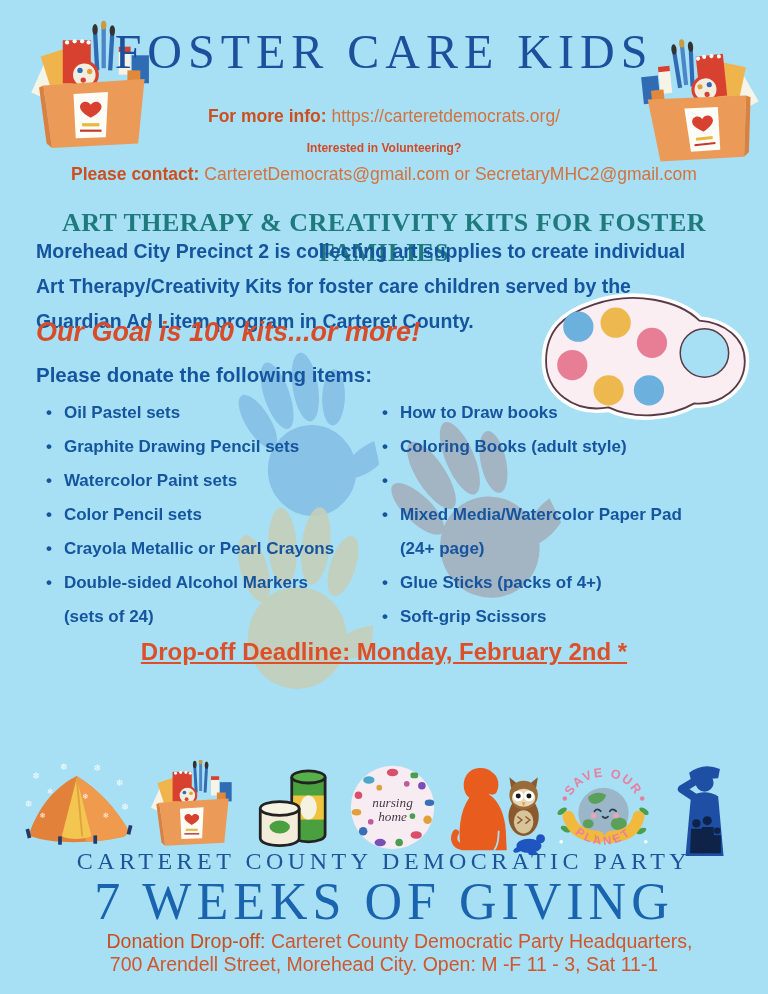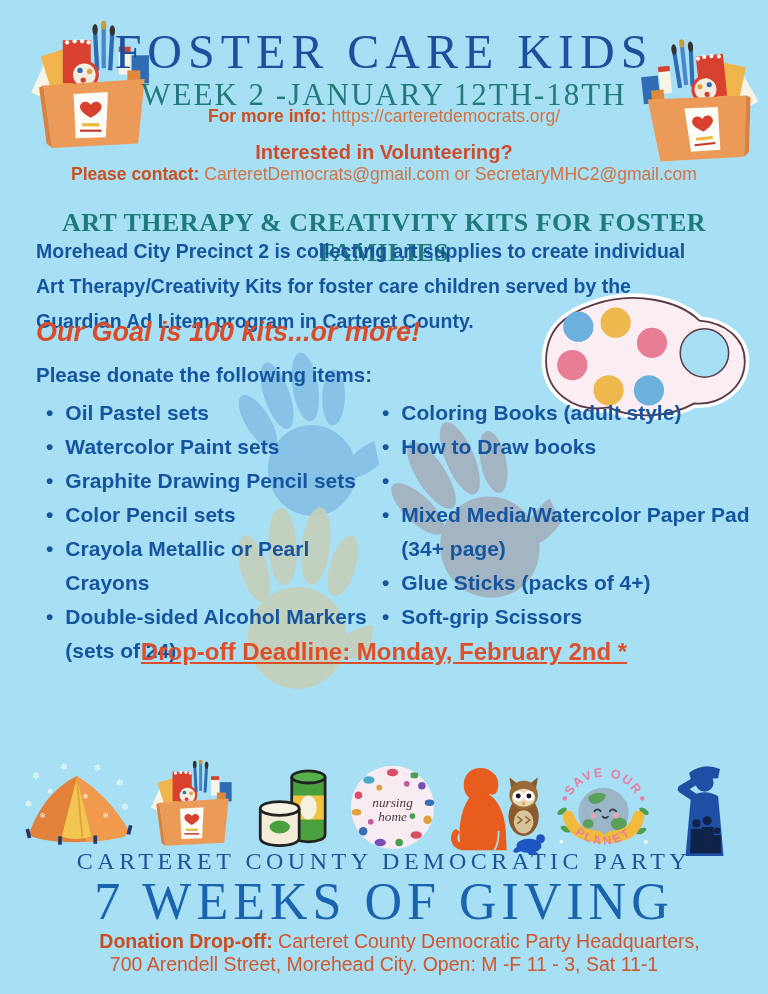--- a/index.html
+++ b/index.html
@@ -8,49 +8,49 @@
   .abs{position:absolute;}
   .ctr{left:0;right:0;text-align:center;}
   
   .title{top:24px;font-family:"Liberation Serif",serif;font-size:48px;letter-spacing:6px;
          color:#1c4f9c;z-index:2;}
   .subtitle{top:77px;font-family:"Liberation Serif",serif;font-size:31px;letter-spacing:2px;
             color:#23797b;z-index:2;}
   .infoline{top:106px;font-size:17.5px;font-weight:bold;color:#d3713f;z-index:2;}
   .infoline .lbl{color:#cc4f1f;}
   .infoline .val{font-weight:normal;}
-  .volunteer{top:141px;font-size:20px;font-weight:bold;color:#cf4b2a;z-index:2;}
+  .volunteer{top:141px;font-size:12px;font-weight:bold;color:#cf4b2a;z-index:2;}
   .contact{top:164px;font-size:17.5px;color:#d3713f;z-index:2;}
   .contact .lbl{font-weight:bold;color:#cc4f1f;}
   
   .heading{top:208px;font-family:"Liberation Serif",serif;font-weight:bold;font-size:26px;
            letter-spacing:0.5px;color:#1e7a7c;z-index:2;}
   .intro{top:234px;left:36px;width:712px;font-size:19.5px;font-weight:bold;color:#15549e;
          line-height:35px;white-space:pre-line;z-index:2;}
   .goal{top:317px;left:36px;font-size:27px;font-weight:bold;font-style:italic;color:#d84c2a;z-index:2;}
   .donate{top:363px;left:36px;font-size:20.5px;font-weight:bold;color:#15549e;z-index:2;}
-  .list{top:396px;z-index:2;font-size:21px;font-weight:bold;color:#15549e;}
+  .list{top:396px;z-index:2;font-size:17px;font-weight:bold;color:#15549e;}
   .list-left{left:46px;width:330px;}
   .list-right{left:382px;width:372px;}
   .li{display:flex;line-height:34px;}
   .li .b::before{content:"•";margin-right:12px;}
   .li .t{white-space:pre-line;}
   .deadline{top:638px;font-size:24px;font-weight:bold;color:#dd4f28;z-index:2;text-decoration:underline;}
   .note{top:681px;font-size:19px;font-weight:bold;color:#15549e;line-height:27px;
         white-space:pre-line;z-index:2;}
   .note .star{color:#d84c2a;}
   
   .icons{top:758px;left:0;right:0;height:104px;display:flex;justify-content:center;
          align-items:center;gap:9px;z-index:1;}
   .org{top:848px;font-family:"Liberation Serif",serif;font-size:24px;letter-spacing:4.5px;
        color:#1b5499;z-index:2;}
   .campaign{top:872px;font-family:"Liberation Serif",serif;font-size:52px;letter-spacing:5px;
             color:#1a63ae;z-index:2;}
   .drop1{top:930px;font-size:19.5px;color:#d0562d;z-index:2;}
-  .drop1 .lbl{font-weight:bold;color:#c94d1e;margin-left:31px;}
+  .drop1 .lbl{font-weight:normal;color:#c94d1e;margin-left:31px;}
   .drop2{top:953px;font-size:19.5px;color:#d0562d;z-index:2;}
   
   .box-left{left:24px;top:18px;width:140px;height:150px;z-index:1;}
   .box-right{left:630px;top:32px;width:136px;height:152px;z-index:1;transform:scaleX(-1) rotate(6deg);}
   .palette{left:538px;top:292px;width:232px;height:132px;z-index:1;}
   .hand{z-index:0;opacity:.9;}
   .hand-blue{left:238px;top:348px;width:134px;color:#85c0e6;transform:rotate(-12deg);}
   .hand-gray{left:398px;top:413px;width:150px;color:#a3aebb;transform:rotate(-26deg);opacity:.85;}
   .hand-green{left:225px;top:500px;width:150px;color:#c5cfba;transform:rotate(4deg);opacity:.9;}
   .hand svg{fill:currentColor;width:100%;height:auto;}
@@ -133,21 +133,20 @@
       <circle cx="77" cy="30" r="15" fill="#edb94f"></circle>
       <circle cx="113" cy="50" r="15" fill="#e77e96"></circle>
       <circle cx="34" cy="72" r="15" fill="#e77e96"></circle>
       <circle cx="70" cy="97" r="15" fill="#edb94f"></circle>
       <circle cx="110" cy="97" r="15" fill="#6cb0dd"></circle>
       <circle cx="165" cy="60" r="24" fill="#a7e0f4" stroke="#5a3a46" stroke-width="1.5"></circle>
     </svg>
   </div>
 
   <div class="abs ctr title">FOSTER CARE KIDS</div>
-  <div class="abs ctr subtitle">WEEK 2 -JANUARY 12TH-18TH</div>
   <div class="abs ctr infoline">
     <span class="lbl">For more info:</span>
     <span class="val">https://carteretdemocrats.org/</span>
   </div>
   <div class="abs ctr volunteer">Interested in Volunteering?</div>
   <div class="abs ctr contact">
     <span class="lbl">Please contact:</span>
     <span>CarteretDemocrats@gmail.com or SecretaryMHC2@gmail.com</span>
   </div>
 
@@ -158,56 +157,56 @@
   <div class="abs goal">Our Goal is 100 kits...or more!</div>
   <div class="abs donate">Please donate the following items:</div>
 
   <div class="abs list list-left">
     <div class="li">
         <span class="b"></span>
         <span class="t">Oil Pastel sets</span>
       </div>
     <div class="li">
         <span class="b"></span>
+        <span class="t">Graphite Drawing Pencil sets</span>
+      </div>
+    <div class="li">
+        <span class="b"></span>
         <span class="t">Watercolor Paint sets</span>
-      </div>
-    <div class="li">
-        <span class="b"></span>
-        <span class="t">Graphite Drawing Pencil sets</span>
       </div>
     <div class="li">
         <span class="b"></span>
         <span class="t">Color Pencil sets</span>
       </div>
     <div class="li">
         <span class="b"></span>
         <span class="t">Crayola Metallic or Pearl Crayons</span>
       </div>
     <div class="li">
         <span class="b"></span>
         <span class="t">Double-sided Alcohol Markers
 (sets of 24)</span>
       </div>
   </div>
   <div class="abs list list-right">
     <div class="li">
         <span class="b"></span>
+        <span class="t">How to Draw books</span>
+      </div>
+    <div class="li">
+        <span class="b"></span>
         <span class="t">Coloring Books (adult style)</span>
       </div>
     <div class="li">
         <span class="b"></span>
-        <span class="t">How to Draw books</span>
-      </div>
-    <div class="li">
-        <span class="b"></span>
       </div>
     <div class="li">
         <span class="b"></span>
         <span class="t">Mixed Media/Watercolor Paper Pad
-(34+ page)</span>
+(24+ page)</span>
       </div>
     <div class="li">
         <span class="b"></span>
         <span class="t">Glue Sticks (packs of 4+)</span>
       </div>
     <div class="li">
         <span class="b"></span>
         <span class="t">Soft-grip Scissors</span>
       </div>
   </div>

